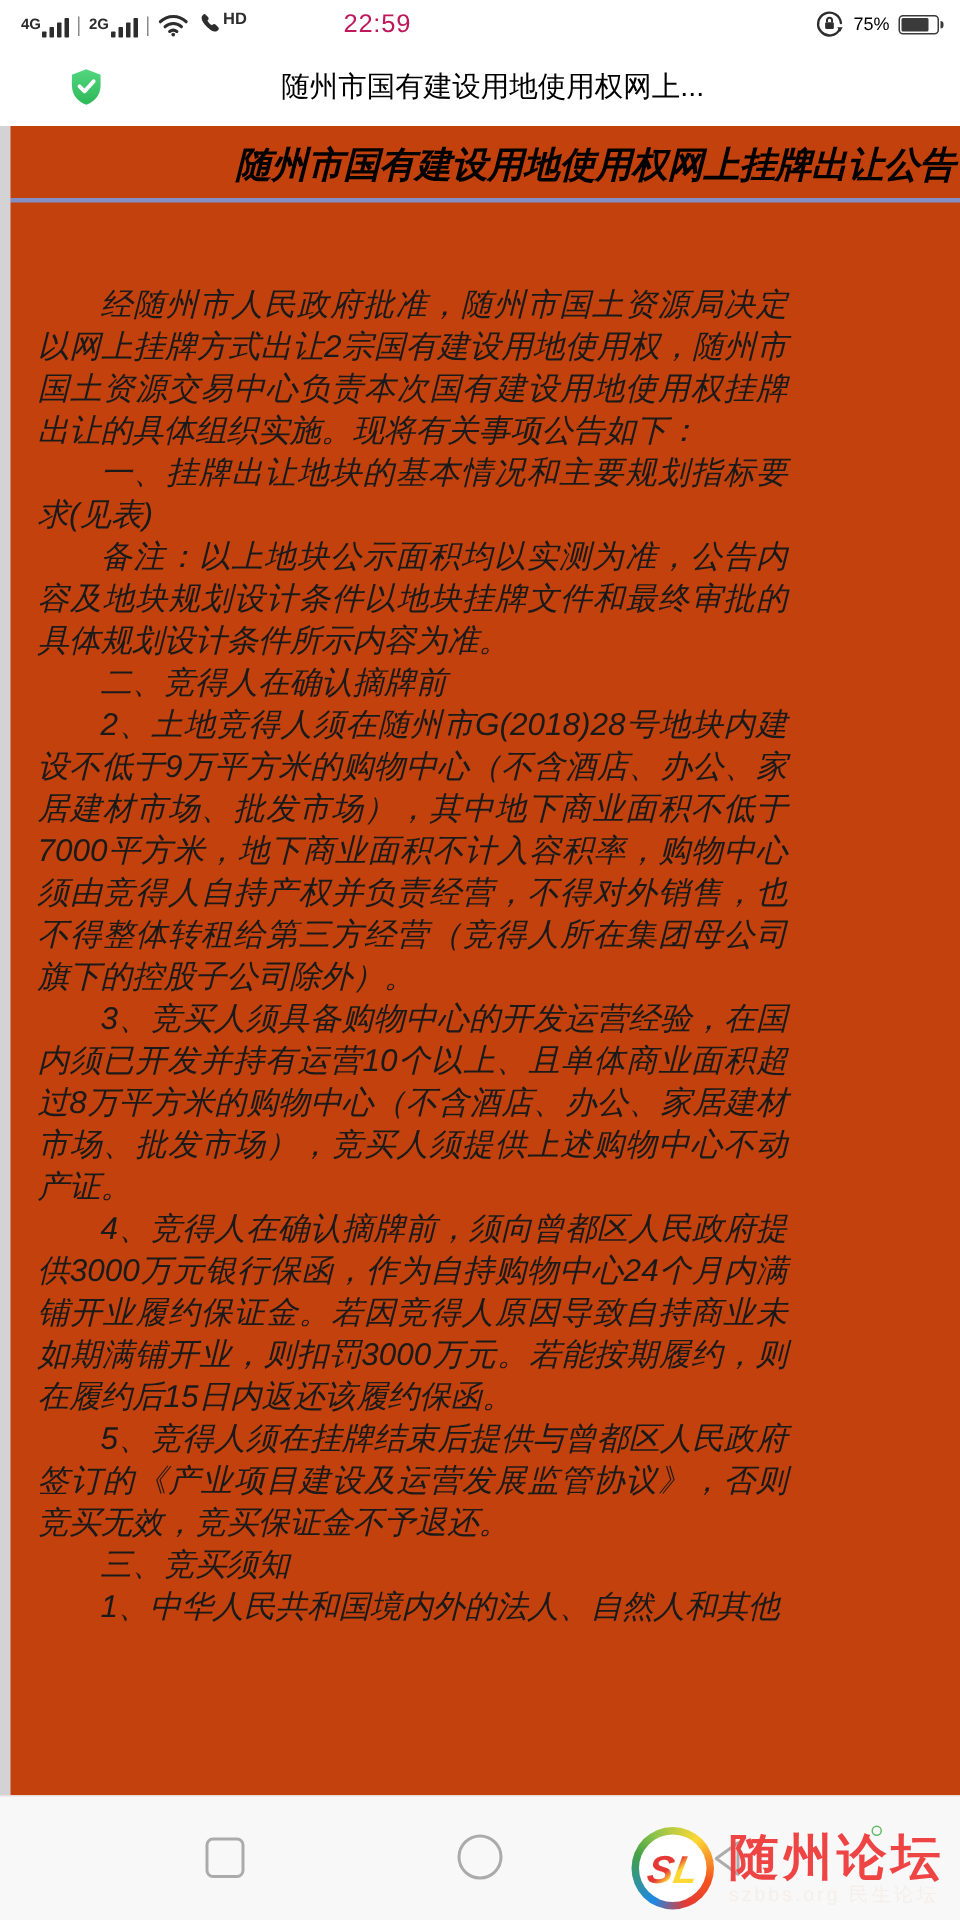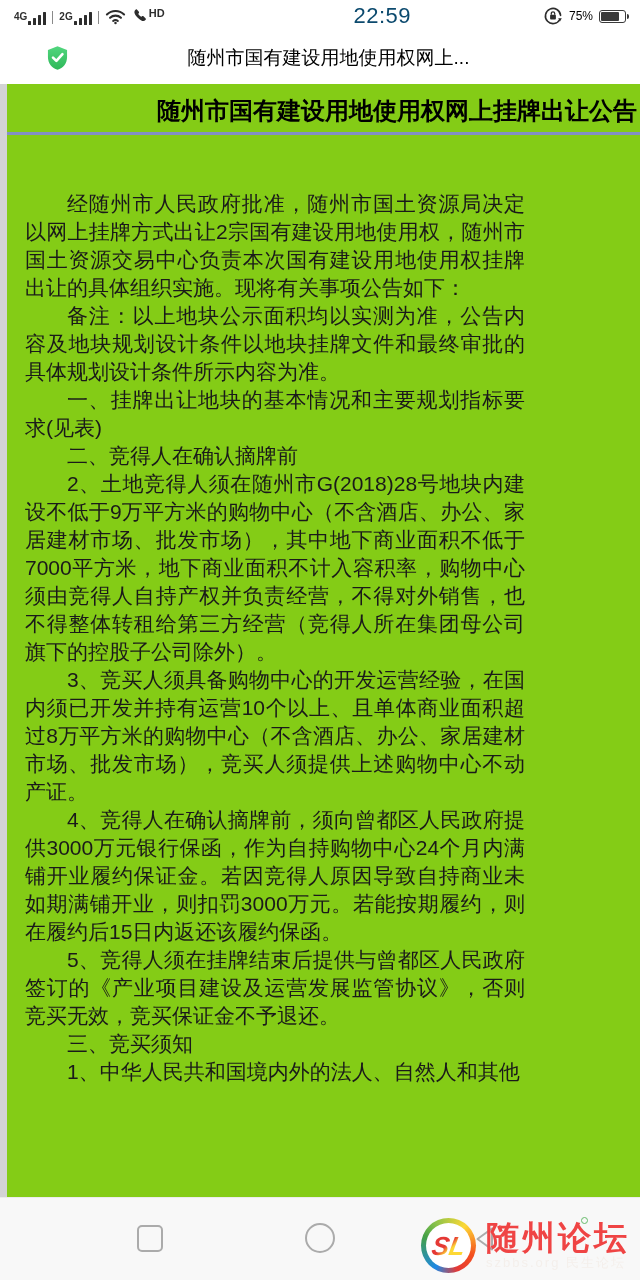--- a/index.html
+++ b/index.html
@@ -17,33 +17,33 @@
   }
   .sb-left { display:flex; align-items:flex-end; gap:6px; width:215px; }
   .sig { display:inline-flex; align-items:center; }
   .sig-label { font-size:10px; font-weight:700; line-height:10px; margin-right:1px; }
   .bars { display:inline-flex; align-items:flex-end; gap:2px; height:16px; padding-top:4px; }
   .bars i { display:block; width:3px; background:#2d2d2d; border-radius:0.5px; }
   .b1{height:4px;} .b2{height:7px;} .b3{height:10px;} .b4{height:13px;}
   .sb-sep { width:1px; height:13px; background:#8a8a8a; margin-bottom:1px; }
   .hd-label { font-size:11px; font-weight:700; line-height:11px; }
   .phone-wrap { display:inline-flex; align-items:flex-start; }
-  .sb-time { flex:1; text-align:right; font-size:22px; color:#0c4a6e; letter-spacing:0.5px; }
+  .sb-time { flex:1; text-align:left; font-size:17px; color:#be185d; letter-spacing:0.5px; }
   .sb-right { display:flex; align-items:center; justify-content:flex-end; gap:6px; width:215px; }
   .sb-percent { font-size:12px; color:#000000; }
   .battery { position:relative; width:27px; height:13px; border:1.5px solid #3a3a3a; border-radius:3px; background:#fff; }
   .battery .fill { position:absolute; left:1px; top:1px; bottom:1px; width:72%; background:#3a3a3a; border-radius:1px; }
   .battery .nub { position:absolute; right:-4px; top:3px; width:2.5px; height:5px; background:#3a3a3a; border-radius:0 2px 2px 0; }
   
   .app-bar { height:52px; flex:0 0 52px; display:flex; align-items:center; background:#fff; padding:0 14px; }
   .shield { width:27px; height:28px; margin-left:30px; flex:0 0 auto; }
   .app-title { flex:1; text-align:center; font-size:19px; color:#000000;
     white-space:nowrap; overflow:hidden; text-overflow:ellipsis; padding-right:40px; }
   
-  .page { position:relative; flex:1 1 auto; background:#84cc16; overflow:hidden; padding-left:7px; }
+  .page { position:relative; flex:1 1 auto; background:#c2410c; overflow:hidden; padding-left:7px;font-style:italic; }
   .page-edge-strip { position:absolute; left:0; top:0; bottom:0; width:7px; background:#d3d3d5; }
   .doc-title {
     margin-top:12px; text-align:right; padding-right:3px;
     font-size:24px; line-height:30px; font-weight:700; color:#000;
     white-space:nowrap;
   }
   .title-rule { height:3px; background:#8290c5; margin-top:6px; }
   .doc-body { padding:55px 115px 0 18px; }
   .doc-body p {
     font-size:21px; line-height:28px; color:#1a1a1a;
@@ -147,22 +147,22 @@
     </span>
     <span class="app-title">随州市国有建设用地使用权网上...</span>
   </div>
 
   <div class="page">
     <div class="page-edge-strip"></div>
     <h1 class="doc-title">随州市国有建设用地使用权网上挂牌出让公告</h1>
     <div class="title-rule"></div>
     <div class="doc-body">
       <p>经随州市人民政府批准，随州市国土资源局决定以网上挂牌方式出让2宗国有建设用地使用权，随州市国土资源交易中心负责本次国有建设用地使用权挂牌出让的具体组织实施。现将有关事项公告如下：</p>
+      <p>一、挂牌出让地块的基本情况和主要规划指标要求(见表)</p>
       <p>备注：以上地块公示面积均以实测为准，公告内容及地块规划设计条件以地块挂牌文件和最终审批的具体规划设计条件所示内容为准。</p>
-      <p>一、挂牌出让地块的基本情况和主要规划指标要求(见表)</p>
       <p>二、竞得人在确认摘牌前</p>
       <p>2、土地竞得人须在随州市G(2018)28号地块内建设不低于9万平方米的购物中心（不含酒店、办公、家居建材市场、批发市场），其中地下商业面积不低于7000平方米，地下商业面积不计入容积率，购物中心须由竞得人自持产权并负责经营，不得对外销售，也不得整体转租给第三方经营（竞得人所在集团母公司旗下的控股子公司除外）。</p>
       <p>3、竞买人须具备购物中心的开发运营经验，在国内须已开发并持有运营10个以上、且单体商业面积超过8万平方米的购物中心（不含酒店、办公、家居建材市场、批发市场），竞买人须提供上述购物中心不动产证。</p>
       <p>4、竞得人在确认摘牌前，须向曾都区人民政府提供3000万元银行保函，作为自持购物中心24个月内满铺开业履约保证金。若因竞得人原因导致自持商业未如期满铺开业，则扣罚3000万元。若能按期履约，则在履约后15日内返还该履约保函。</p>
       <p>5、竞得人须在挂牌结束后提供与曾都区人民政府签订的《产业项目建设及运营发展监管协议》，否则竞买无效，竞买保证金不予退还。</p>
       <p>三、竞买须知</p>
       <p>1、中华人民共和国境内外的法人、自然人和其他</p>
     </div>
   </div>
 

